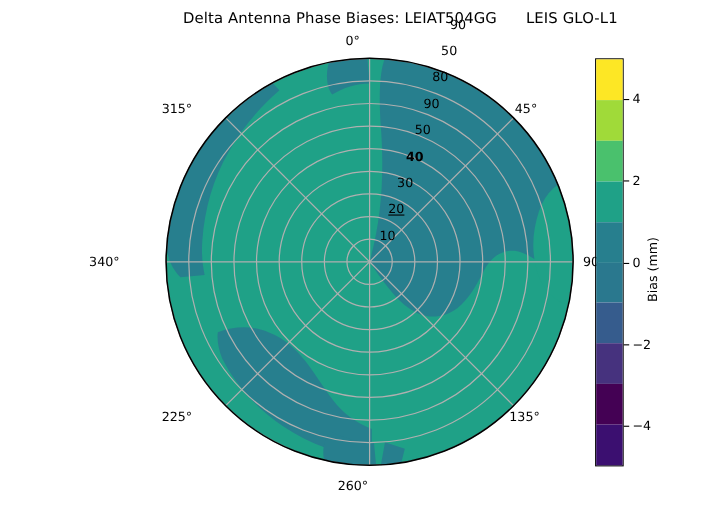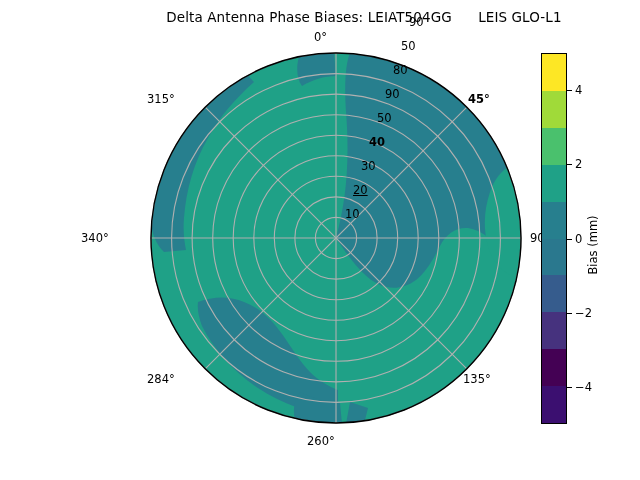--- a/index.html
+++ b/index.html
@@ -175,25 +175,25 @@
         <line x1="186" y1="1" x2="186" y2="371"></line>
         <line x1="1" y1="186" x2="371" y2="186"></line>
         <line x1="55.2" y1="55.2" x2="316.8" y2="316.8"></line>
         <line x1="316.8" y1="55.2" x2="55.2" y2="316.8"></line>
       </g>
 
       <circle cx="186" cy="186" r="185" fill="none" stroke="#000000" stroke-width="1.4"></circle>
     </svg>
 
     <div class="ang-label" style="left:164px;top:-22px;">0°</div>
-    <div class="ang-label" style="left:318px;top:40px;font-weight:bold;">45°</div>
+    <div class="ang-label" style="left:318px;top:40px;">45°</div>
     <div class="ang-label" style="left:380px;top:179px;">90</div>
     <div class="ang-label" style="left:313px;top:320px;">135°</div>
     <div class="ang-label" style="left:157px;top:382px;">260°</div>
-    <div class="ang-label" style="left:-3px;top:320px;">284°</div>
+    <div class="ang-label" style="left:-3px;top:320px;">225°</div>
     <div class="ang-label" style="left:-69px;top:179px;">340°</div>
     <div class="ang-label" style="left:-3px;top:40px;">315°</div>
 
     <div class="rad-label" style="left:195px;top:155px;">10</div>
     <div class="rad-label" style="left:203px;top:131px;text-decoration:underline;">20</div>
     <div class="rad-label" style="left:211px;top:107px;">30</div>
     <div class="rad-label" style="left:219px;top:83px;font-weight:bold;">40</div>
     <div class="rad-label" style="left:227px;top:59px;">50</div>
     <div class="rad-label" style="left:235px;top:35px;">90</div>
     <div class="rad-label" style="left:243px;top:11px;">80</div>

